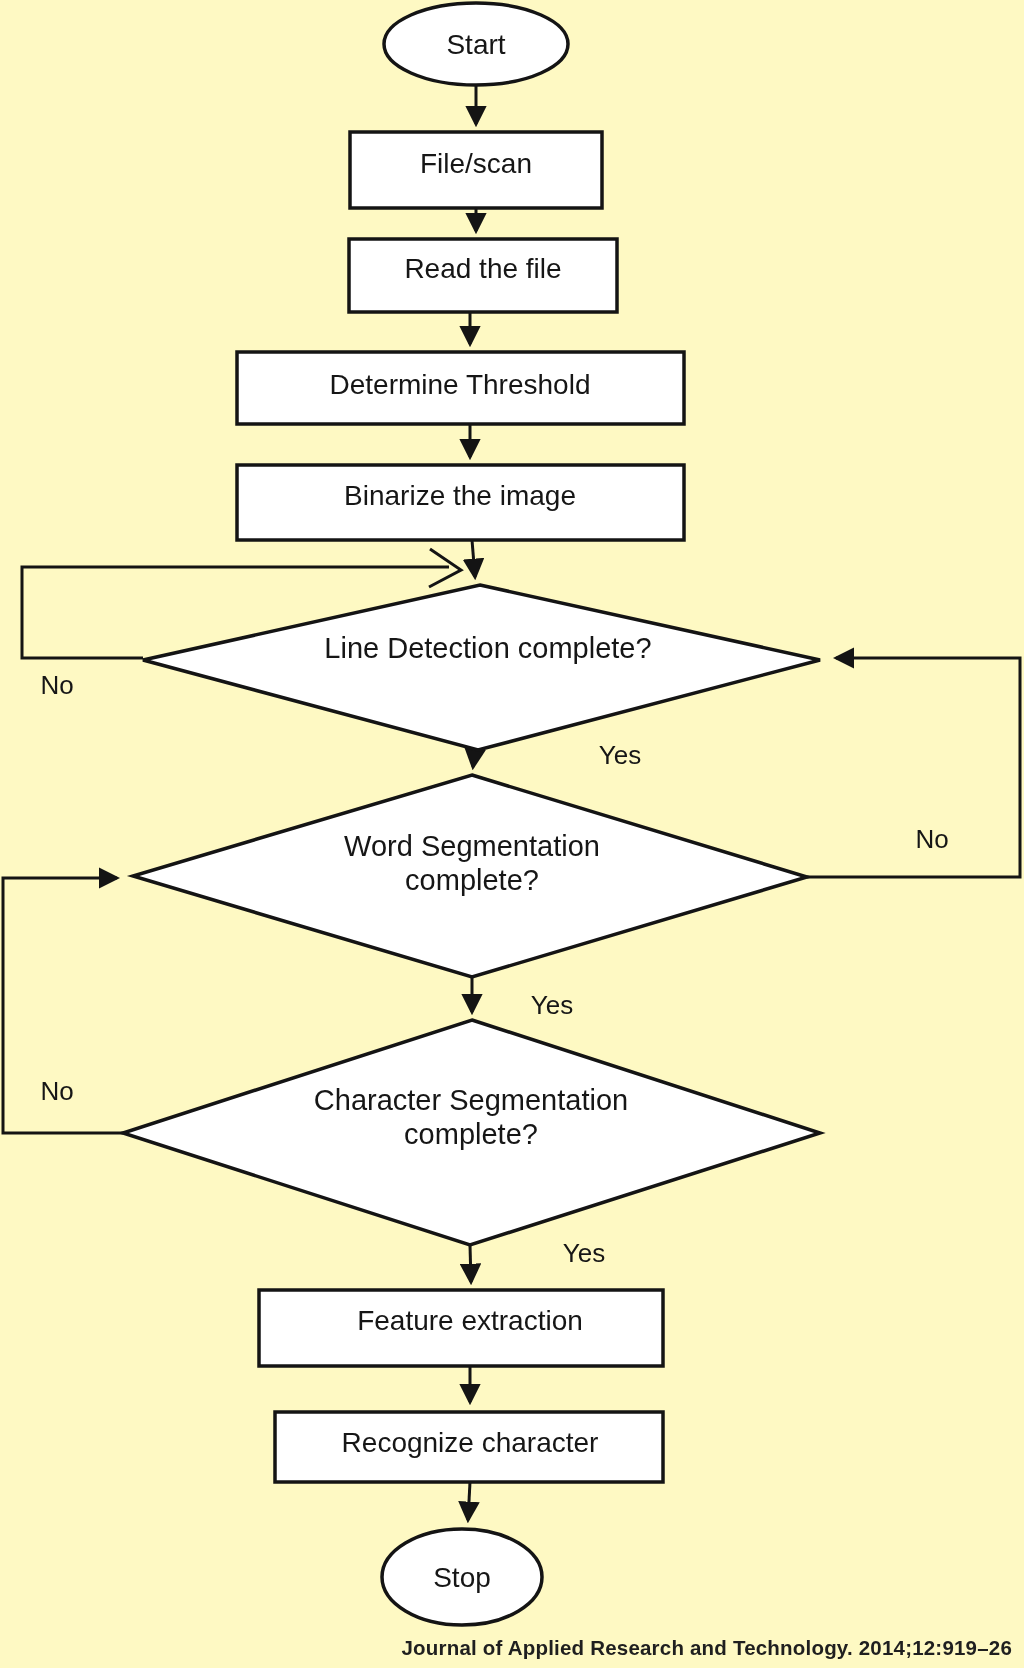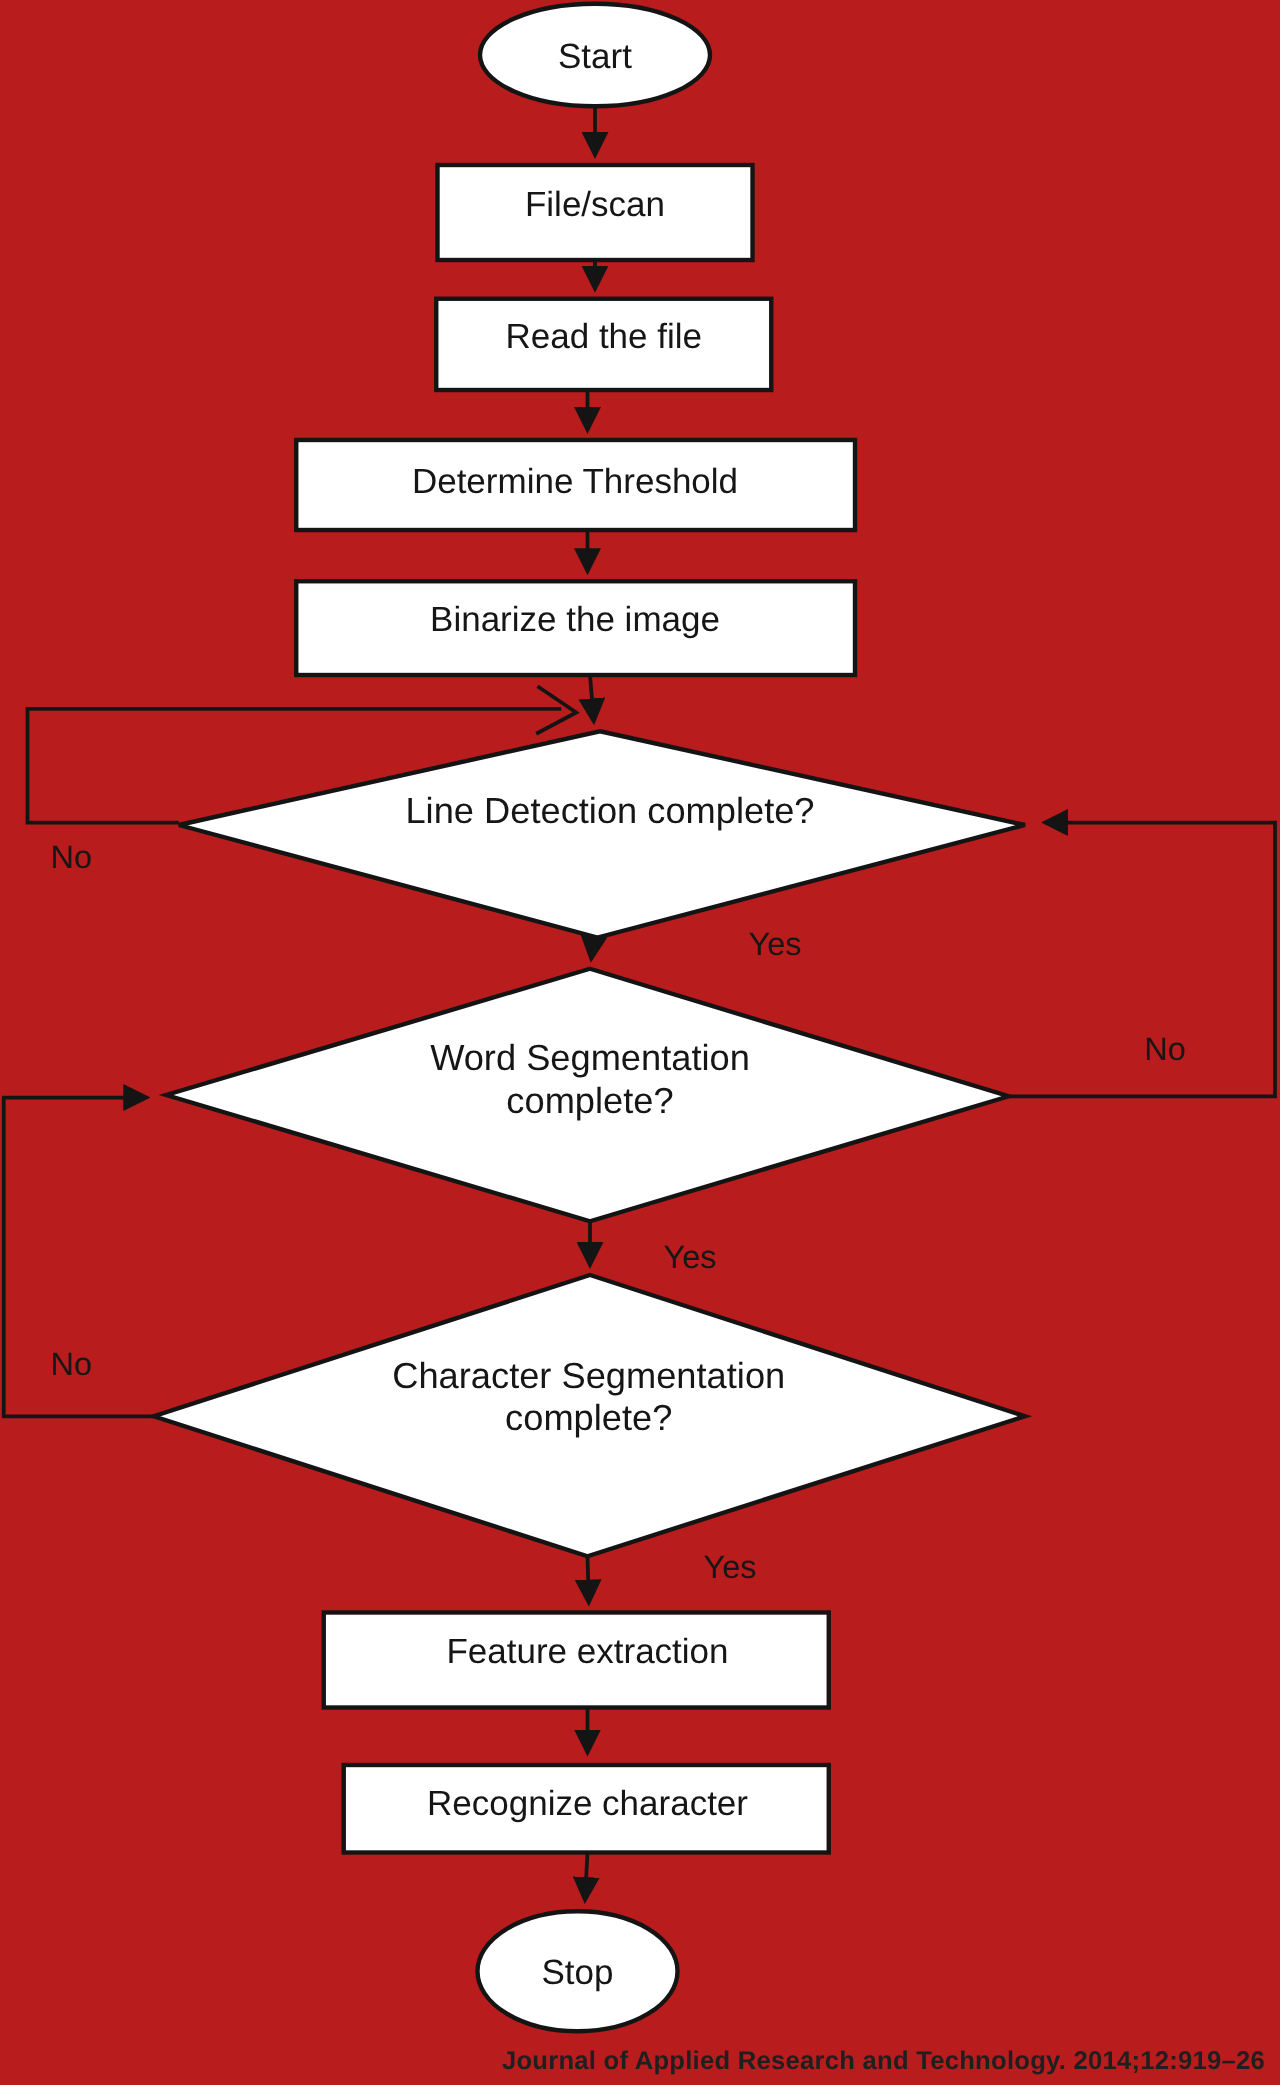--- a/index.html
+++ b/index.html
@@ -8,21 +8,21 @@
     background: #ffffff;
     width: 1024px;
     height: 1668px;
     overflow: hidden;
     font-family: "Liberation Sans", sans-serif;
   }
   .figure-wrap {
     position: relative;
     width: 1024px;
     height: 1668px;
-    background: #b91c1c;
+    background: #fef9c3;
   }
   svg { display: block; }
   .shape {
     fill: #ffffff;
     stroke: #141414;
     stroke-width: 3.5;
   }
   .connector {
     fill: none;
     stroke: #141414;

